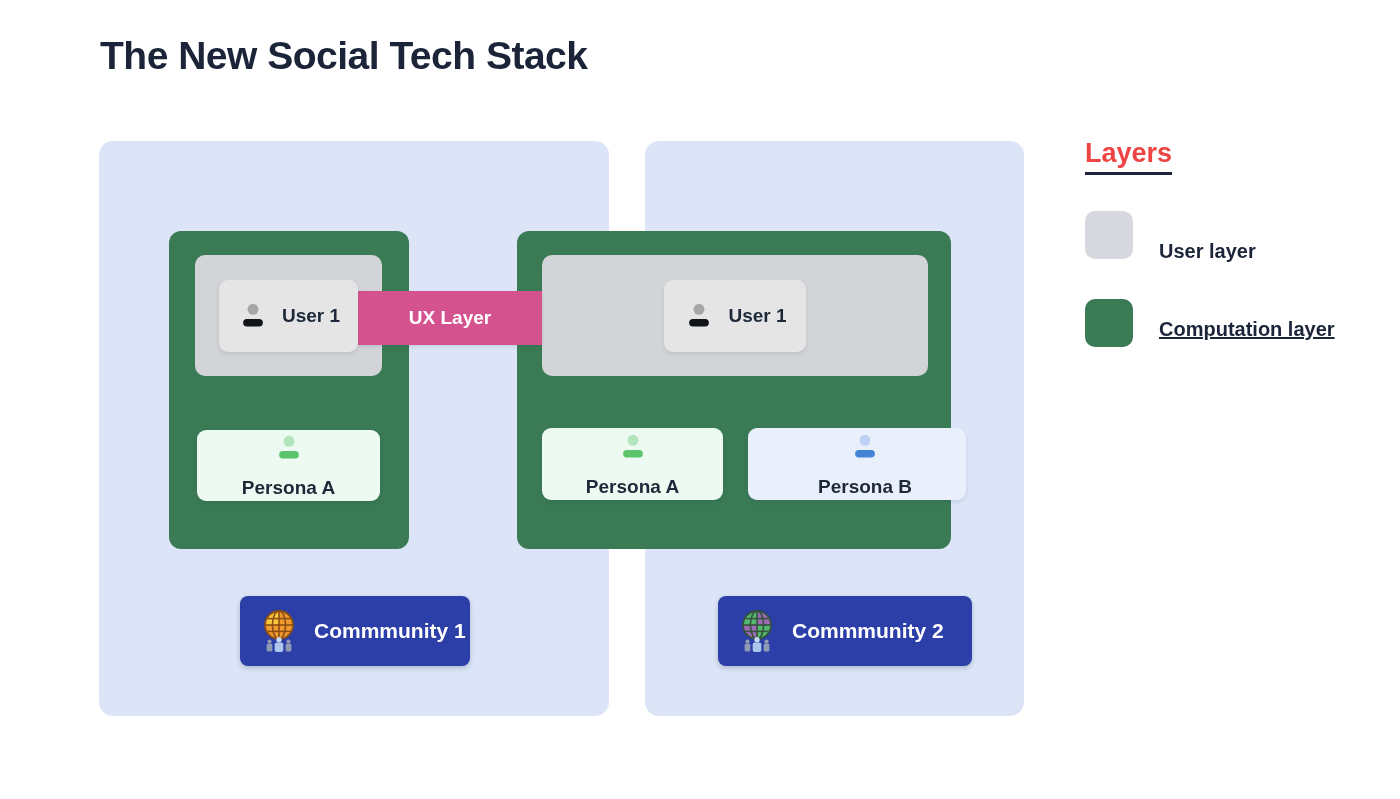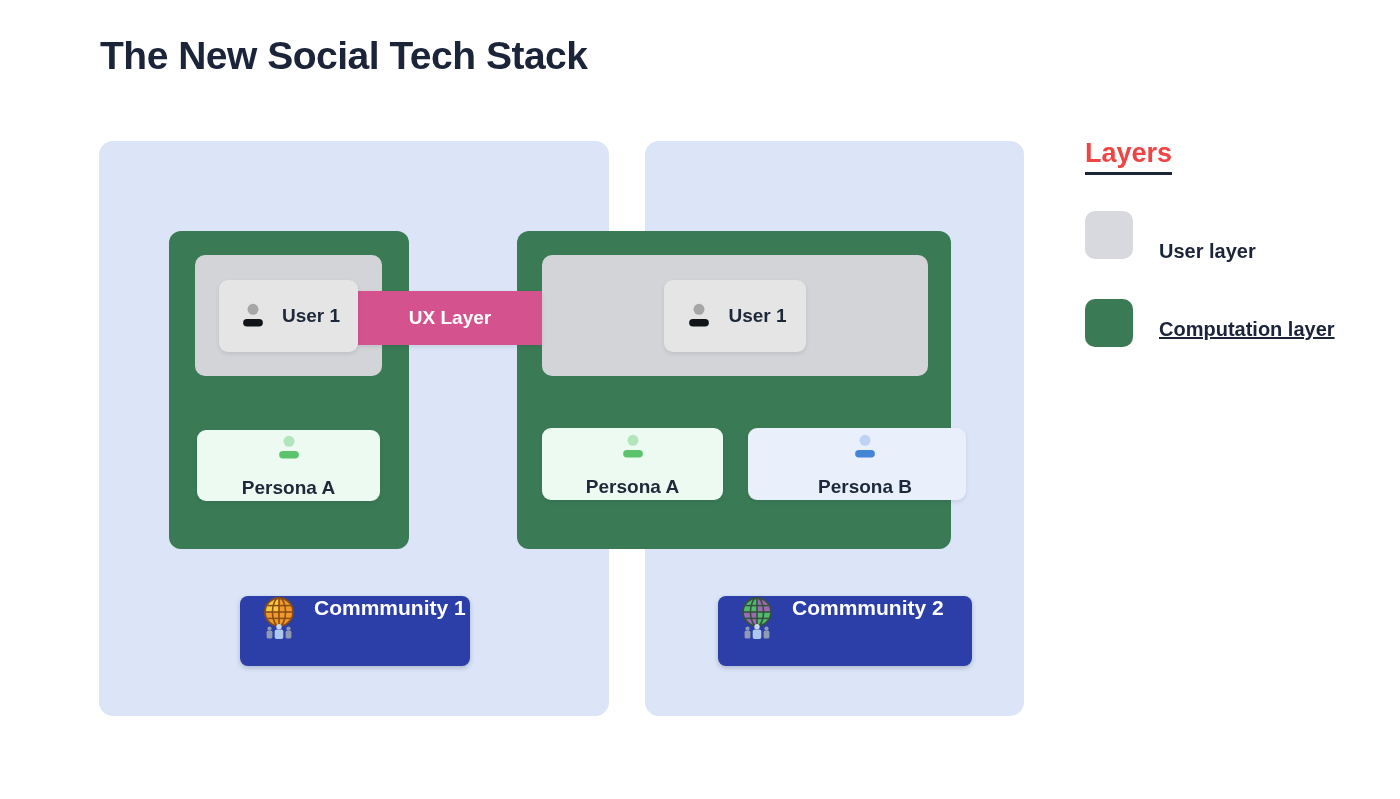--- a/index.html
+++ b/index.html
@@ -36,21 +36,21 @@
   .persona-a1{left:197px;top:430px;width:183px;height:71px;background:#ecfaf1;}
   .persona-a2{left:542px;top:428px;width:181px;height:72px;background:#ecfaf1;}
   .persona-b{left:748px;top:428px;width:202px;height:72px;background:#eaeffc;padding-left:16px;}
 
   .person-icon{width:32px;height:32px;flex:0 0 auto;}
   .pi-user .head{fill:#a6a6a6;} .pi-user .body{fill:#111418;}
   .pi-green .head{fill:#b2e5bb;} .pi-green .body{fill:#5bc36c;}
   .pi-blue .head{fill:#bdd2f4;} .pi-blue .body{fill:#4384d6;}
 
   .badge{position:absolute;background:#2c3ea7;border-radius:8px;z-index:2;
-         display:flex;justify-content:flex-start;gap:15px;padding-left:19px;
+         display:flex;align-items:center;justify-content:flex-start;gap:15px;padding-left:19px;
          color:#ffffff;font-weight:700;font-size:21px;box-sizing:border-box;
          box-shadow:0 2px 5px rgba(10,16,60,.22);}
   .badge-1{left:240px;top:596px;width:230px;height:70px;}
   .badge-2{left:718px;top:596px;width:254px;height:70px;}
   .globe-icon{width:40px;height:44px;flex:0 0 auto;}
 
   .legend-title{position:absolute;left:1085px;top:138px;font-size:27px;font-weight:800;
                 color:#ef4444;border-bottom:3px solid #1b2438;padding-bottom:3px;}
   .swatch{position:absolute;left:1085px;width:48px;height:48px;border-radius:10px;}
   .swatch-user{top:211px;background:#d7d9de;}

